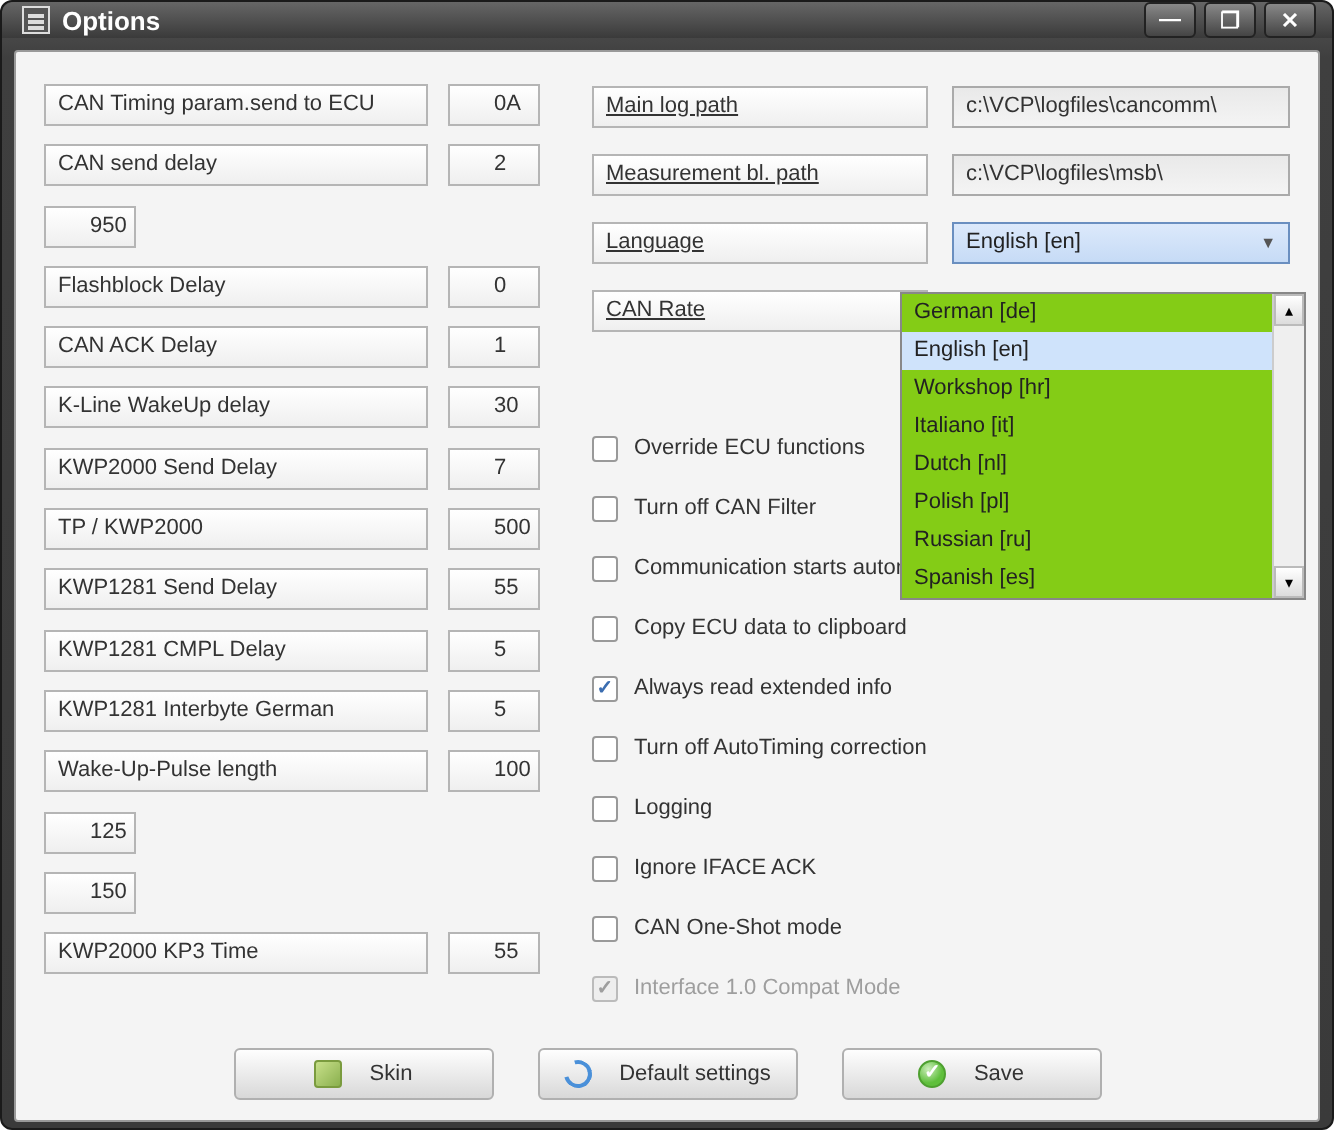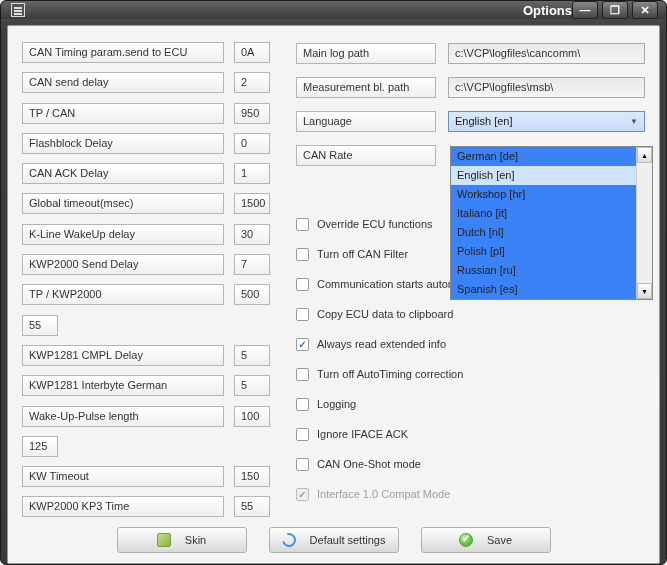--- a/index.html
+++ b/index.html
@@ -13,21 +13,20 @@
   display: flex; flex-direction: column;
 }
 
 .titlebar {
   height: 30px;
   background: linear-gradient(to bottom, #666, #3a3a3a);
   border-radius: 6px 6px 0 0;
   display: flex; align-items: center;
   color: #fff;
   padding: 0 8px;
-  text-align: right;
 }
 .titlebar .sysicon { width: 14px; height: 14px; margin: 0 6px 0 2px; display: inline-block; border: 1px solid #ddd; background: #555; }
 .titlebar .sysicon::before { content: ""; display: block; width: 8px; height: 1.5px; background: #ddd; margin: 3px auto 0; box-shadow: 0 3px 0 #ddd, 0 6px 0 #ddd; }
 .titlebar .title { font-weight: bold; font-size: 13px; flex: 1; }
 .winbtns { display: flex; gap: 4px; }
 .winbtn {
   width: 26px; height: 18px;
   background: linear-gradient(to bottom, #888, #444);
   border: 1px solid #222;
   border-radius: 3px;
@@ -56,31 +55,31 @@
   flex: 1; height: 21px;
   border: 1px solid #b5b5b5;
   background: linear-gradient(to bottom, #fff, #efefef);
   padding: 0 6px; line-height: 19px;
   color: #333;
 }
 .param-val {
   width: 36px; height: 21px;
   border: 1px solid #b5b5b5;
   background: linear-gradient(to bottom, #fff, #efefef);
-  padding: 0 6px; line-height: 19px;
+  padding: 0 22px; line-height: 19px;
   color: #333;
   text-align: left;
 }
 
 .rrow { display: flex; align-items: center; height: 22px; margin-bottom: 12px; }
 .rlabel {
-  width: 140px; height: 21px;
+  width: 168px; height: 21px;
   border: 1px solid #b5b5b5;
   background: linear-gradient(to bottom, #fff, #efefef);
-  padding: 0 6px; line-height: 19px; color: #333;
+  padding: 0 6px; line-height: 19px; color: #333; text-decoration: underline;
 }
 .rinput {
   flex: 1; height: 21px;
   border: 1px solid #aaa;
   background: linear-gradient(to bottom, #e9e9e9, #f4f4f4);
   padding: 0 6px; line-height: 19px;
   margin-left: 12px; color: #333;
 }
 .rselect {
   flex: 1; height: 21px;
@@ -110,21 +109,21 @@
   display: flex; align-items: center; justify-content: center;
   font-size: 10px; color: #3b6db0; font-weight: bold;
 }
 .chk.disabled { background: #eee; border-color: #bbb; color: #9e9e9e; }
 
 .dropdown {
   position: absolute;
   left: 154px; top: 104px;
   width: 203px;
   border: 1px solid #888;
-  background: #3b82f6;
+  background: #84cc16;
   z-index: 10;
   display: flex;
 }
 .dropdown-inner { flex: 1; }
 .dd-item { height: 19px; padding: 0 6px; line-height: 19px; color: #222; }
 .dd-item.sel { background: #cfe3fb; }
 .dd-scroll { width: 16px; background: #efefef; border-left: 1px solid #ccc; display: flex; flex-direction: column; }
 .dd-arrow { height: 16px; display: flex; align-items: center; justify-content: center; font-size: 8px; background: linear-gradient(to bottom,#fff,#dcdcdc); border: 1px solid #bbb; margin: 0; }
 
 .footer {
@@ -164,67 +163,62 @@
       <div class="left" id="left-col">
           <div class="param-row">
             <div class="param-label">CAN Timing param.send to ECU</div>
             <div class="param-val">0A</div>
           </div>
           <div class="param-row">
             <div class="param-label">CAN send delay</div>
             <div class="param-val">2</div>
           </div>
           <div class="param-row">
-            <div class="param-label">TP / CAN</div>
             <div class="param-val">950</div>
           </div>
           <div class="param-row">
             <div class="param-label">Flashblock Delay</div>
             <div class="param-val">0</div>
           </div>
           <div class="param-row">
             <div class="param-label">CAN ACK Delay</div>
             <div class="param-val">1</div>
           </div>
           <div class="param-row">
-            <div class="param-label">Global timeout(msec)</div>
-            <div class="param-val">1500</div>
-          </div>
-          <div class="param-row">
             <div class="param-label">K-Line WakeUp delay</div>
             <div class="param-val">30</div>
           </div>
           <div class="param-row">
             <div class="param-label">KWP2000 Send Delay</div>
             <div class="param-val">7</div>
           </div>
           <div class="param-row">
             <div class="param-label">TP / KWP2000</div>
             <div class="param-val">500</div>
           </div>
           <div class="param-row">
+            <div class="param-label">KWP1281 Send Delay</div>
             <div class="param-val">55</div>
           </div>
           <div class="param-row">
             <div class="param-label">KWP1281 CMPL Delay</div>
             <div class="param-val">5</div>
           </div>
           <div class="param-row">
             <div class="param-label">KWP1281 Interbyte German</div>
             <div class="param-val">5</div>
           </div>
           <div class="param-row">
             <div class="param-label">Wake-Up-Pulse length</div>
             <div class="param-val">100</div>
           </div>
           <div class="param-row">
             <div class="param-val">125</div>
           </div>
           <div class="param-row">
-            <div class="param-label">KW Timeout</div>
             <div class="param-val">150</div>
           </div>
           <div class="param-row">
             <div class="param-label">KWP2000 KP3 Time</div>
             <div class="param-val">55</div>
           </div>
         </div>
 
       <div class="right">
 

